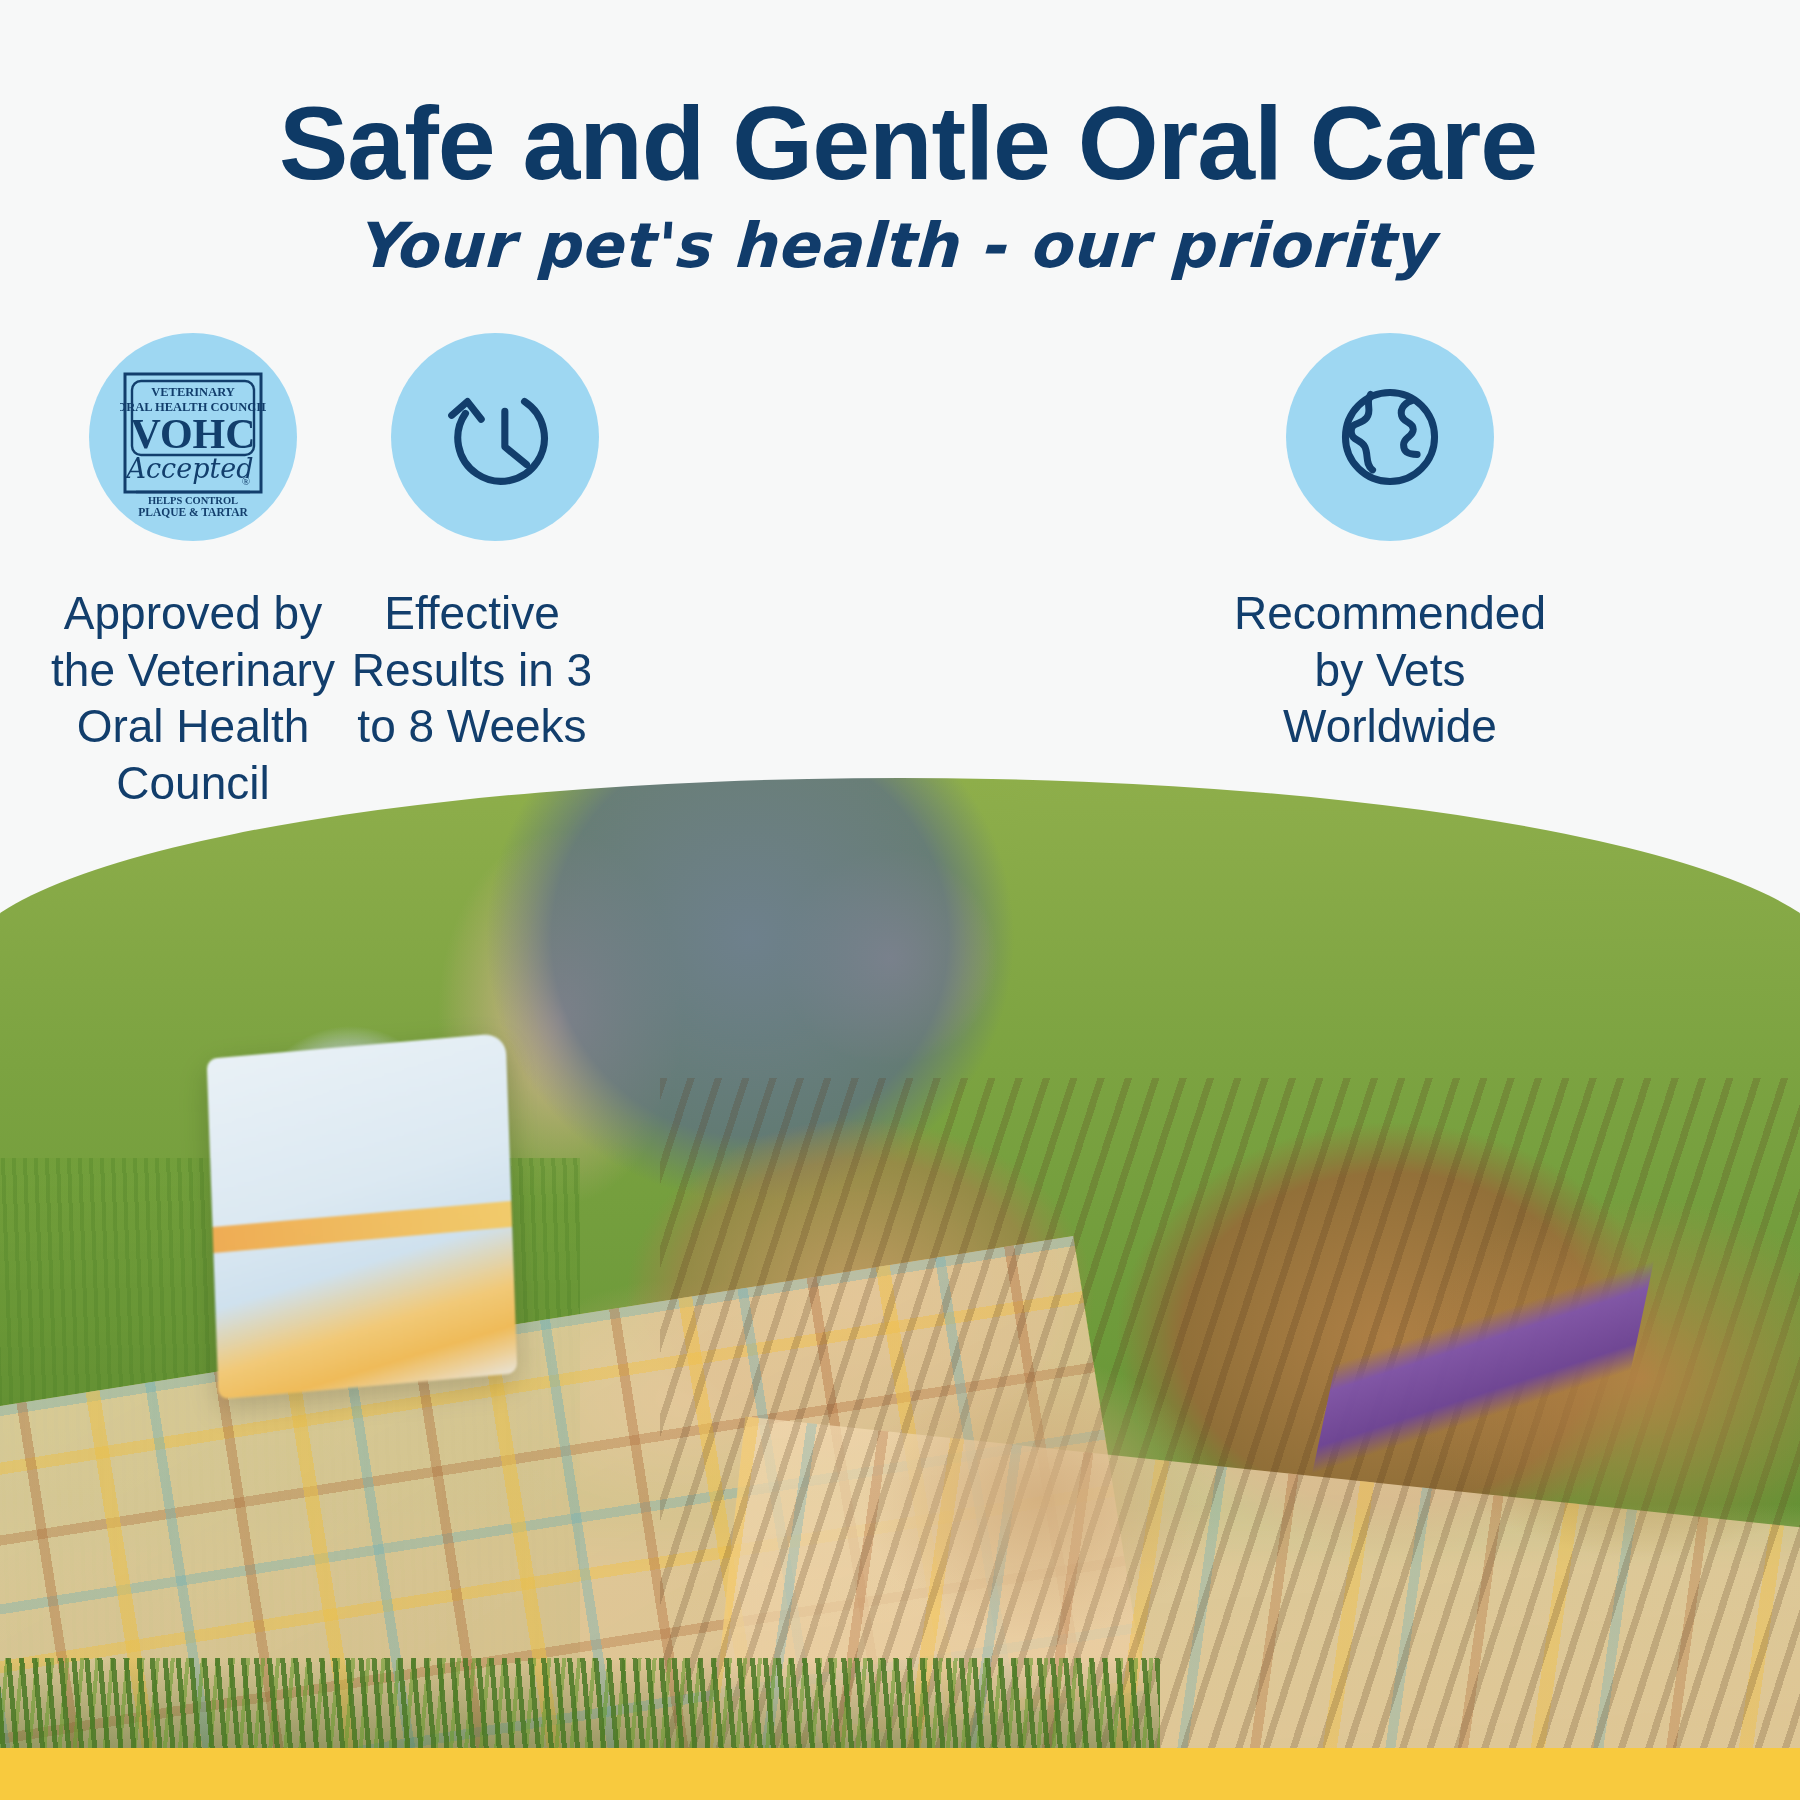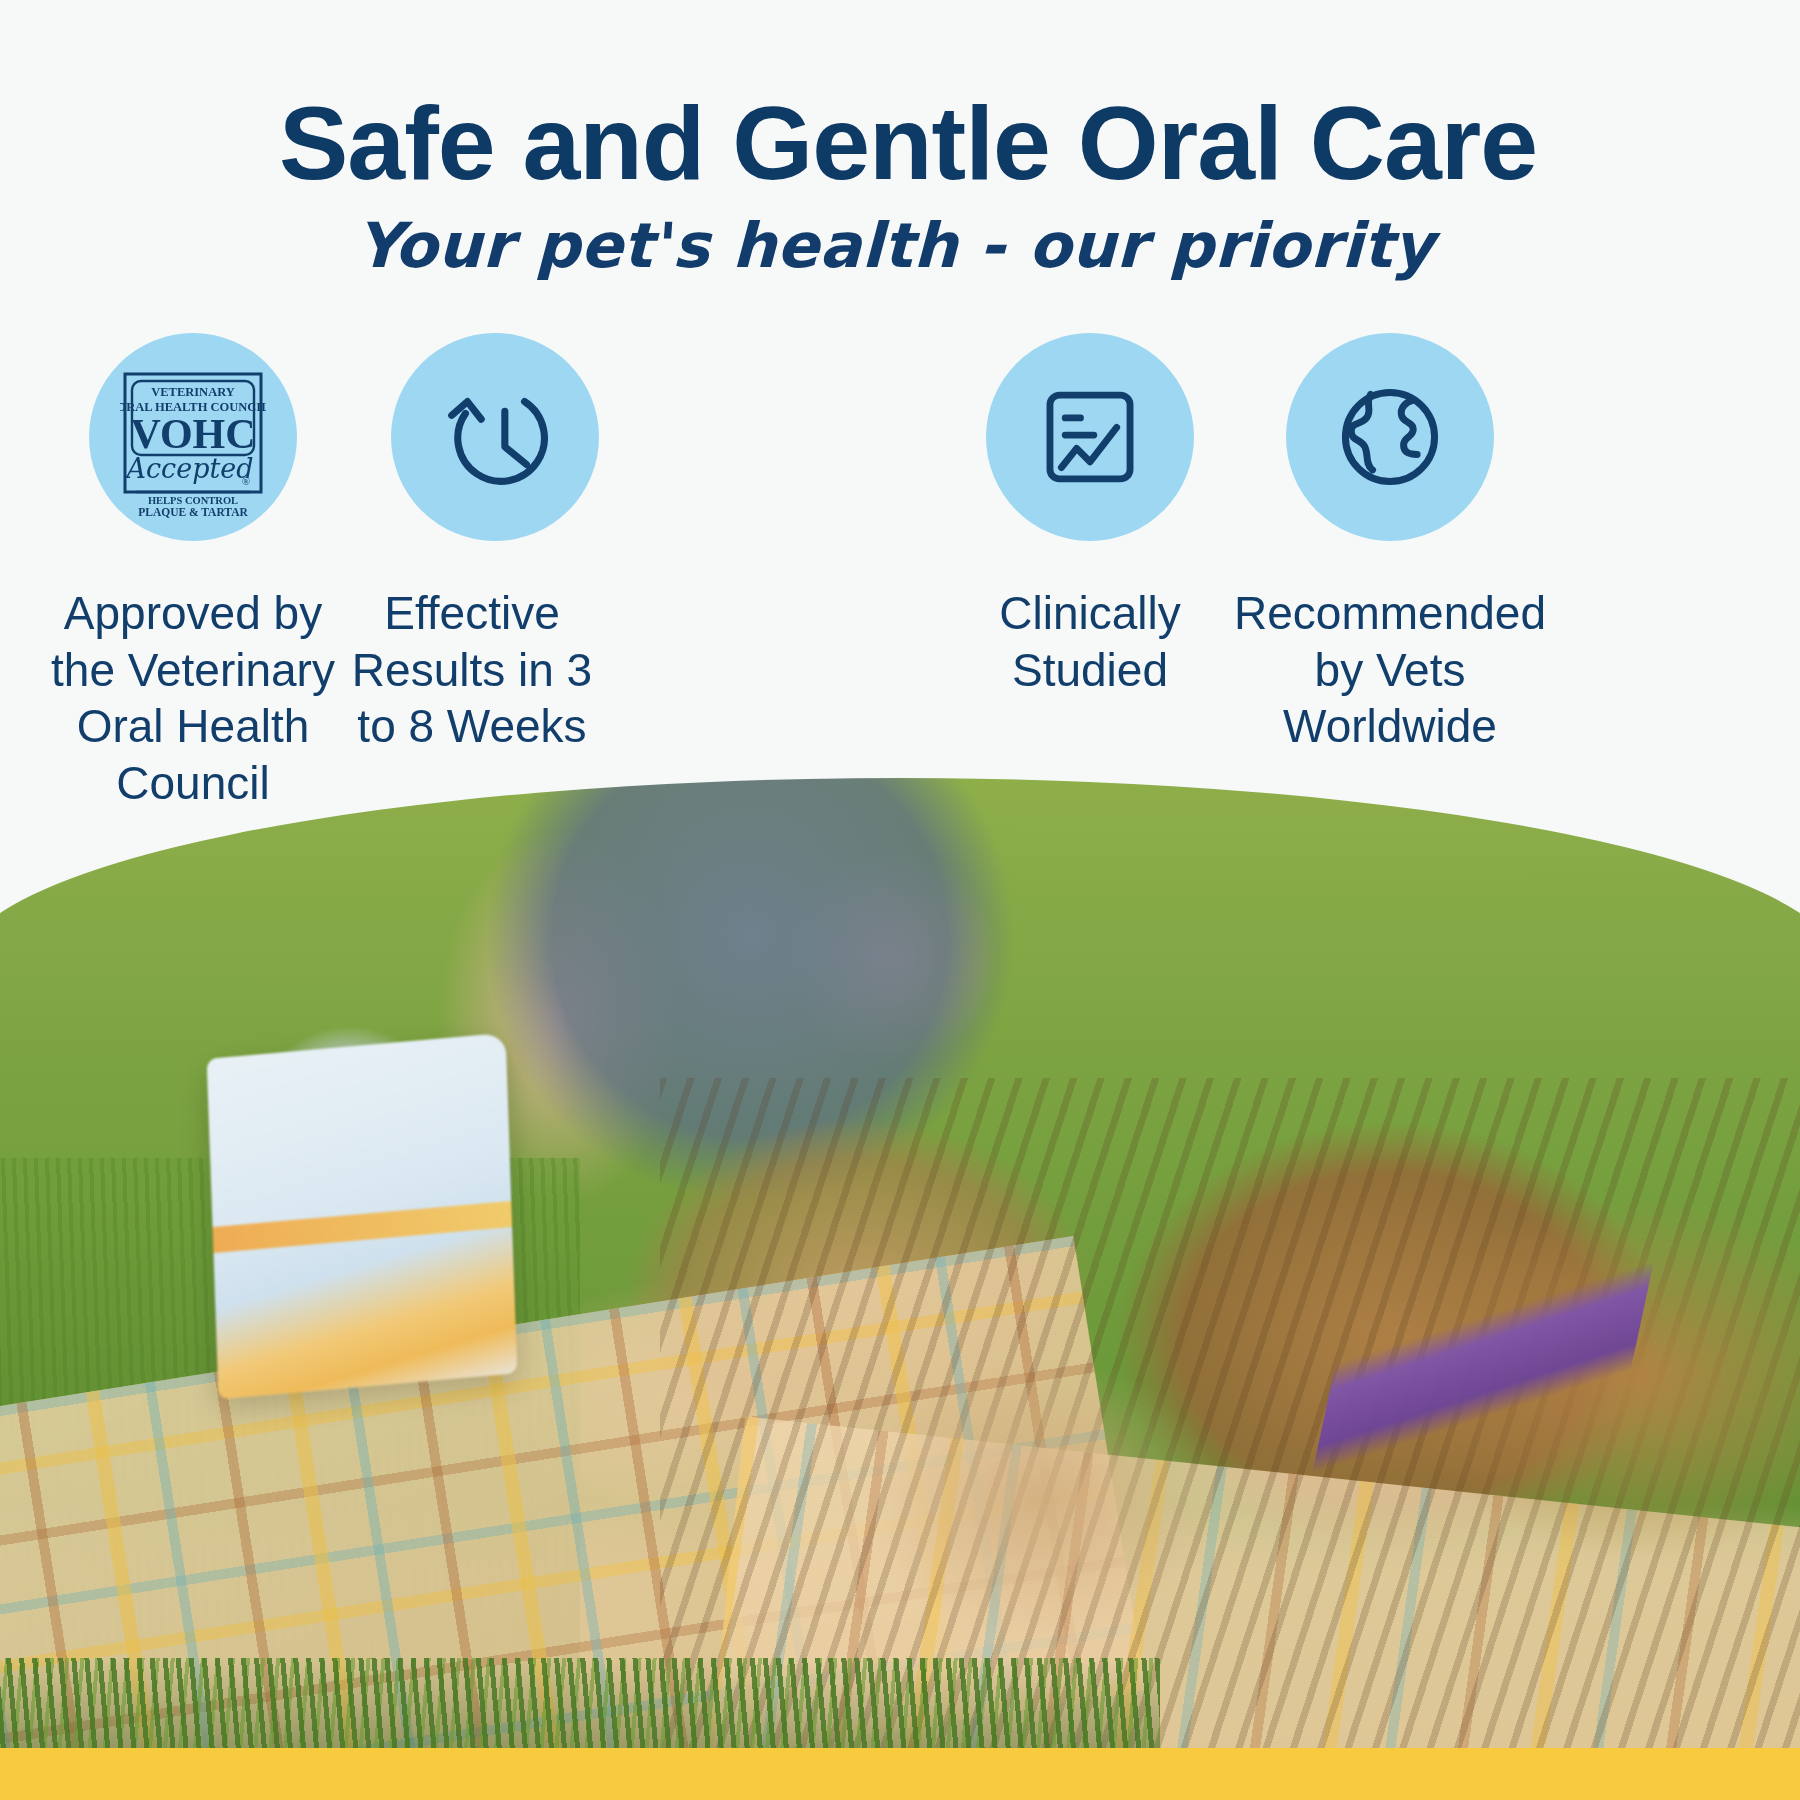--- a/index.html
+++ b/index.html
@@ -187,31 +187,20 @@
         <svg width="126" height="126" viewBox="0 0 64 64" fill="none" stroke="#123e6c" stroke-width="3.6" stroke-linecap="round" stroke-linejoin="round">
           <path d="M47 14 A22 22 0 1 1 17 20"></path>
           <polyline points="10,21 18,14 25,23"></polyline>
           <polyline points="37,19 37,37 48,46"></polyline>
         </svg>
       </div>
       <div class="flabel">Effective Results in 3 to 8 Weeks</div>
     </div>
 
 
-    <div class="feature" style="left:960px;width:260px;">
-      <div class="circle">
-        <svg width="122" height="122" viewBox="0 0 64 64" fill="none" stroke="#123e6c" stroke-width="3.6" stroke-linecap="round" stroke-linejoin="round">
-          <rect x="11" y="10" width="42" height="44" rx="5"></rect>
-          <line x1="19" y1="22" x2="27" y2="22"></line>
-          <line x1="19" y1="31" x2="34" y2="31"></line>
-          <polyline points="17,48 25,38 32,45 46,27"></polyline>
-        </svg>
-      </div>
-      <div class="flabel">Clinically Studied</div>
-    </div>
 
     <div class="feature" style="left:1225px;width:330px;">
       <div class="circle">
         <svg width="124" height="124" viewBox="0 0 64 64" fill="none" stroke="#123e6c" stroke-width="3.6" stroke-linecap="round" stroke-linejoin="round">
           <circle cx="32" cy="32" r="23"></circle>
           <path d="M22 10c-3 5 1 8-2 12s-8 2-8 7 5 4 7 8 0 9 4 12"></path>
           <path d="M44 13c-4 1-7 4-6 8s6 3 6 7-5 4-5 8 3 5 7 5"></path>
         </svg>
       </div>
       <div class="flabel">Recommended by Vets Worldwide</div>

